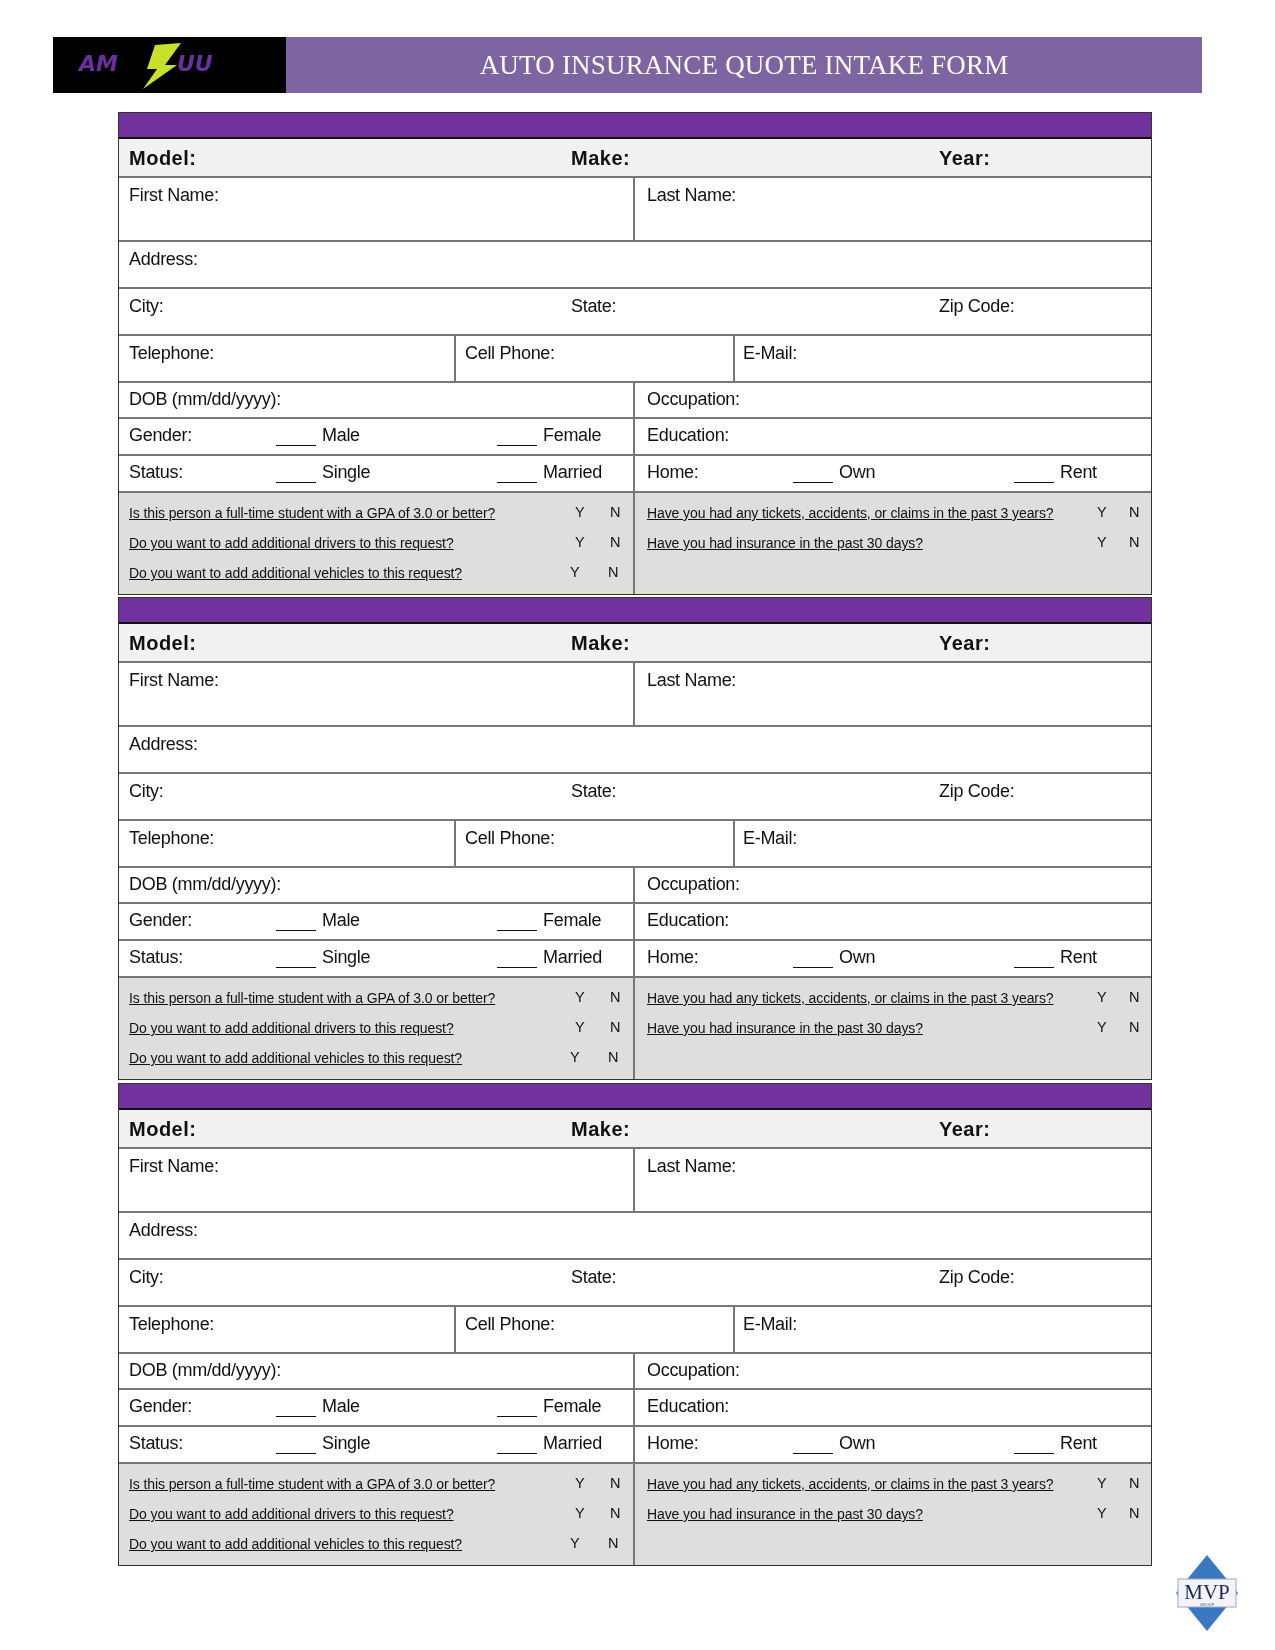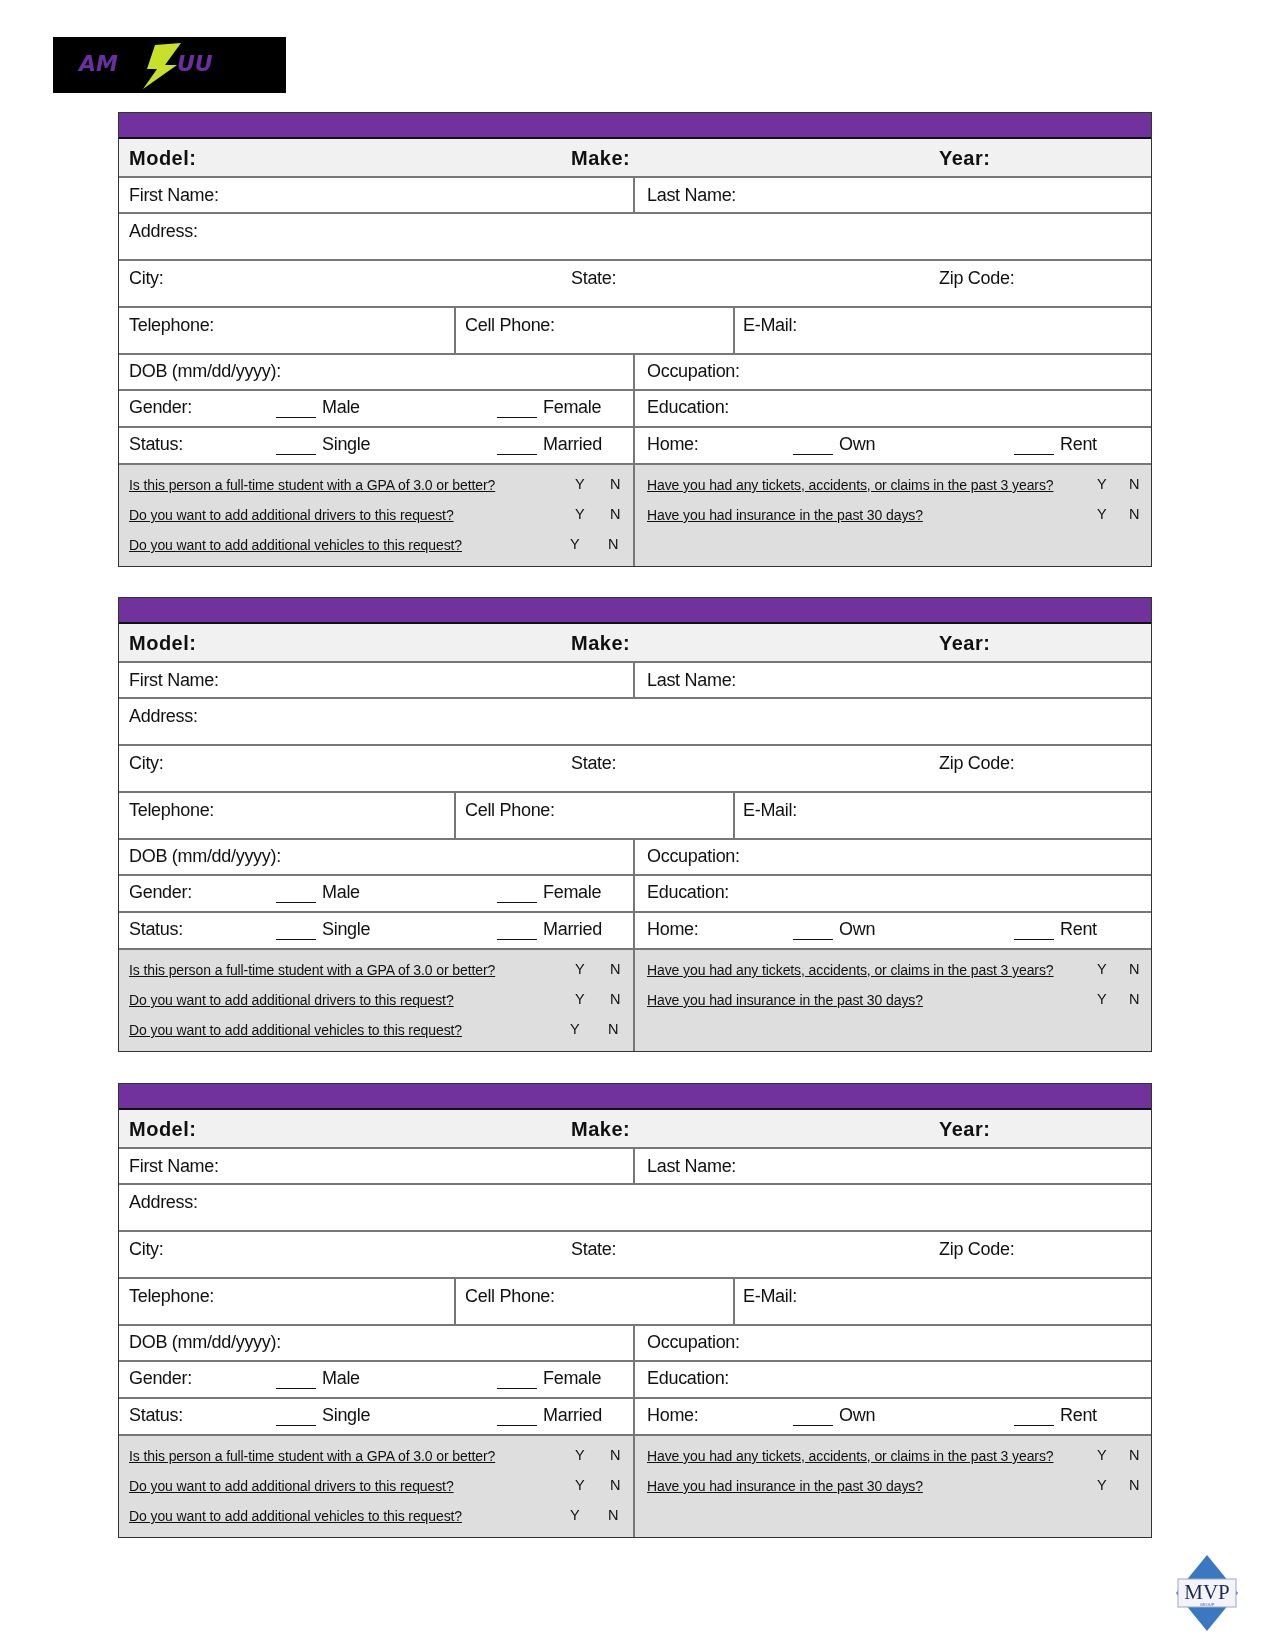--- a/index.html
+++ b/index.html
@@ -16,21 +16,21 @@
 
   
   .form { position: absolute; left: 118px; width: 1034px; border: 1.5px solid #333; box-sizing: border-box;
           background: #fff; }
   .bar { height: 24px; background: #71329e; border-bottom: 2px solid #111; }
   .row { position: relative; border-bottom: 2px solid #777; box-sizing: border-box; }
   .row .vdiv { position: absolute; top: 0; bottom: 0; width: 0; border-left: 2px solid #777; }
   .lbl { position: absolute; font-size: 18px; white-space: nowrap; letter-spacing: -0.3px; }
   .vehicle { background: #f1f1f1; height: 39px; }
   .vehicle .lbl { font-weight: bold; font-size: 20px; top: 8px; letter-spacing: 0.5px; }
-  .tall { height: 36px; }
+  .tall { height: 64px; }
   .tall .lbl { top: 7px; }
   .short { height: 36px; }
   .short .lbl { top: 6px; }
   .blank { display: inline-block; width: 40px; border-bottom: 1.5px solid #111; height: 16px; vertical-align: bottom; margin-right: 6px; }
   .qs { background: #dedede; height: 101px; border-bottom: none; }
   .q { position: absolute; font-size: 14px; white-space: nowrap; letter-spacing: -0.1px; text-decoration: underline; }
   .yn { position: absolute; font-size: 14.5px; }
 
   
   .mvp { position: absolute; left: 1172px; top: 1553px; width: 70px; height: 80px; }
@@ -39,20 +39,21 @@
 <body>
 
 <div class="hdr">
   <div class="hdr-logo">
     <svg class="logo-svg" width="180" height="52" viewBox="0 0 180 52">
       <polygon points="82,6 108,4 92,26 104,26 70,50 84,30 74,30" fill="#c8e02a"></polygon>
       <text x="6" y="32" font-family="DejaVu Sans, sans-serif" font-weight="bold" font-style="italic" font-size="22" fill="#6a2fa0">AM</text>
       <text x="104" y="32" font-family="DejaVu Sans, sans-serif" font-weight="bold" font-style="italic" font-size="22" fill="#6a2fa0">UU</text>
     </svg>
   </div>
+  <div class="hdr-title">AUTO INSURANCE QUOTE INTAKE FORM</div>
 </div>
 
 <div id="forms-root">
     <div class="form" style="top: 112px;">
     <div class="bar"></div>
 
     <div class="row vehicle">
       <span class="lbl" style="left:10px">Model:</span>
       <span class="lbl" style="left:452px">Make:</span>
       <span class="lbl" style="left:820px">Year:</span>

